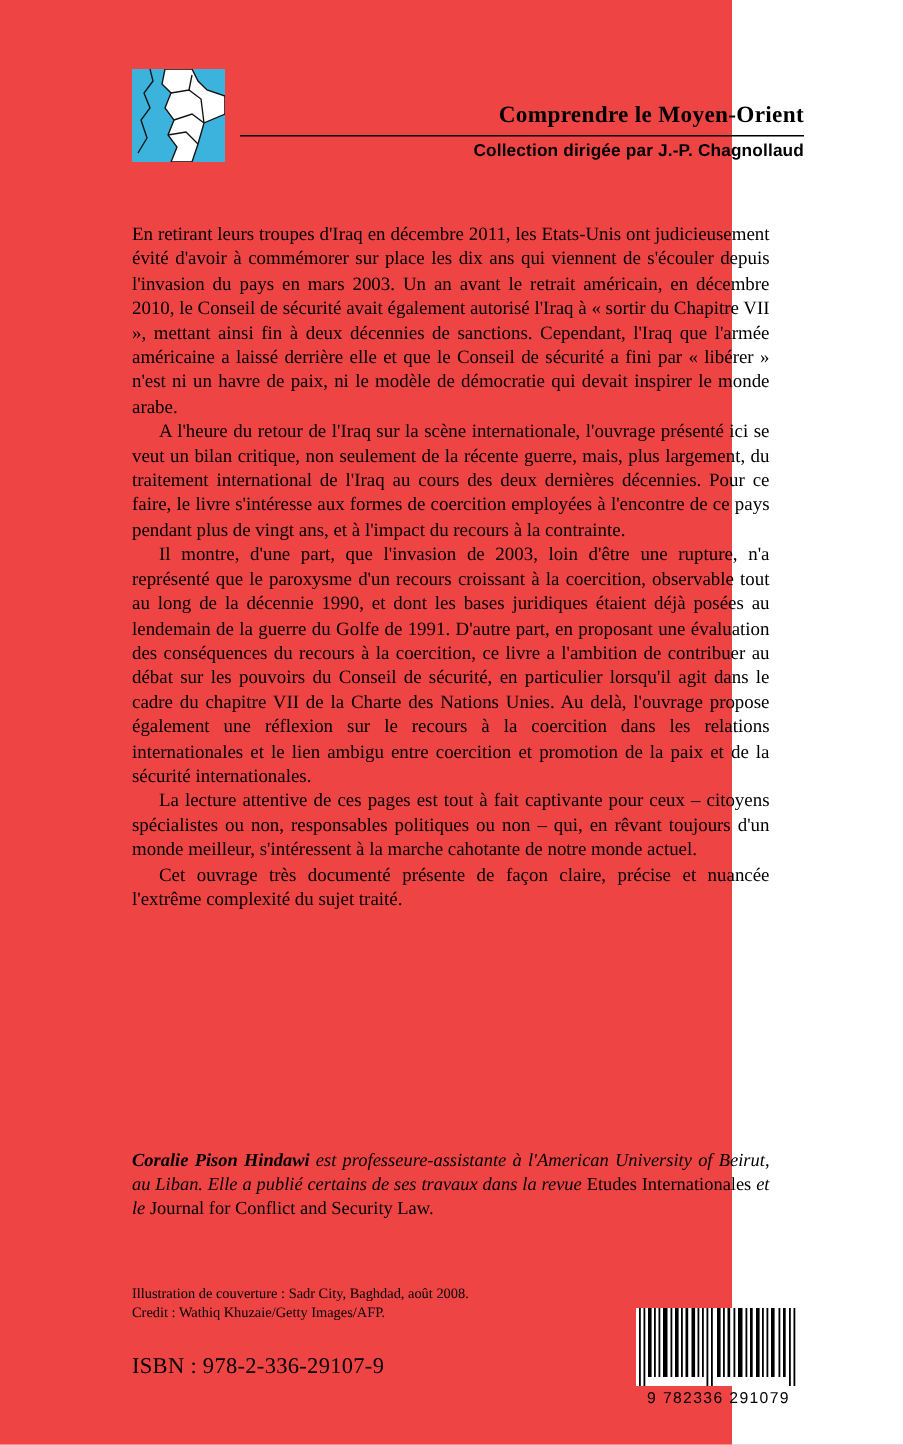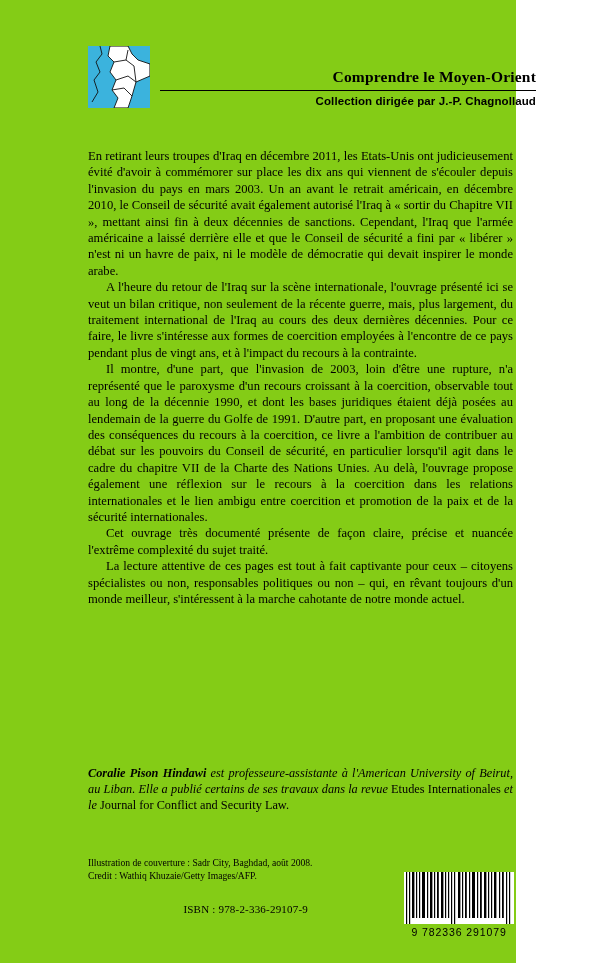--- a/index.html
+++ b/index.html
@@ -13,22 +13,21 @@
     position: relative;
     font-family: "Liberation Serif", serif;
     color: #000000;
     overflow: hidden;
   }
   .page {
     position: absolute;
     left: 0; top: 0;
     width: 488px;
     height: 963px;
-    background: #84cc16;
-    padding-left: 28px;
+    background: #ef4444;
   }
 
   
   .header {
     position: absolute;
     left: 88px;
     top: 46px;
     width: 448px;
     height: 78px;
   }
@@ -124,34 +123,33 @@
   .credits div { white-space: nowrap; }
 
   
   .isbn-block {
     position: absolute;
     left: 88px;
     top: 903px;
     width: 220px;
   }
   .isbn {
-    font-size: 11px;
+    font-size: 15px;
     letter-spacing: 0.2px;
-    text-align: right;
   }
   .price {
     margin-top: 6px;
     font-size: 18px;
     letter-spacing: 0.3px;
   }
 
   
   .barcode-box {
     position: absolute;
-    left: 404px;
+    left: 424px;
     top: 872px;
     width: 110px;
   }
   .barcode-bars {
     height: 52px;
     width: 110px;
     display: block;
   }
   .barcode-num {
     margin-top: 2px;
@@ -193,22 +191,22 @@
       <div class="series-title">Comprendre le Moyen-Orient</div>
       <div class="rule"></div>
       <div class="series-sub">Collection dirigée par J.-P. Chagnollaud</div>
     </div>
   </div>
 
   <div class="body-text">
     <p class="first">En retirant leurs troupes d'Iraq en décembre 2011, les Etats-Unis ont judicieusement évité d'avoir à commémorer sur place les dix ans qui viennent de s'écouler depuis l'invasion du pays en mars 2003. Un an avant le retrait américain, en décembre 2010, le Conseil de sécurité avait également autorisé l'Iraq à « sortir du Chapitre VII », mettant ainsi fin à deux décennies de sanctions. Cependant, l'Iraq que l'armée américaine a laissé derrière elle et que le Conseil de sécurité a fini par « libérer » n'est ni un havre de paix, ni le modèle de démocratie qui devait inspirer le monde arabe.</p>
     <p>A l'heure du retour de l'Iraq sur la scène internationale, l'ouvrage présenté ici se veut un bilan critique, non seulement de la récente guerre, mais, plus largement, du traitement international de l'Iraq au cours des deux dernières décennies. Pour ce faire, le livre s'intéresse aux formes de coercition employées à l'encontre de ce pays pendant plus de vingt ans, et à l'impact du recours à la contrainte.</p>
     <p>Il montre, d'une part, que l'invasion de 2003, loin d'être une rupture, n'a représenté que le paroxysme d'un recours croissant à la coercition, observable tout au long de la décennie 1990, et dont les bases juridiques étaient déjà posées au lendemain de la guerre du Golfe de 1991. D'autre part, en proposant une évaluation des conséquences du recours à la coercition, ce livre a l'ambition de contribuer au débat sur les pouvoirs du Conseil de sécurité, en particulier lorsqu'il agit dans le cadre du chapitre VII de la Charte des Nations Unies. Au delà, l'ouvrage propose également une réflexion sur le recours à la coercition dans les relations internationales et le lien ambigu entre coercition et promotion de la paix et de la sécurité internationales.</p>
+    <p>La lecture attentive de ces pages est tout à fait captivante pour ceux – citoyens spécialistes ou non, responsables politiques ou non – qui, en rêvant toujours d'un monde meilleur, s'intéressent à la marche cahotante de notre monde actuel.</p>
     <p>Cet ouvrage très documenté présente de façon claire, précise et nuancée l'extrême complexité du sujet traité.</p>
-    <p>La lecture attentive de ces pages est tout à fait captivante pour ceux – citoyens spécialistes ou non, responsables politiques ou non – qui, en rêvant toujours d'un monde meilleur, s'intéressent à la marche cahotante de notre monde actuel.</p>
   </div>
 
   <div class="author-note">
     <span class="author-name">Coralie Pison Hindawi</span><span> est professeure-assistante à l'American University of Beirut, au Liban. Elle a publié certains de ses travaux dans la revue </span><span class="roman">Etudes Internationales</span><span> et le </span><span class="roman">Journal for Conflict and Security Law</span><span class="roman">.</span>
   </div>
 
   <div class="credits">
     <div>Illustration de couverture : Sadr City, Baghdad, août 2008.</div>
     <div>Credit : Wathiq Khuzaie/Getty Images/AFP.</div>
   </div>

